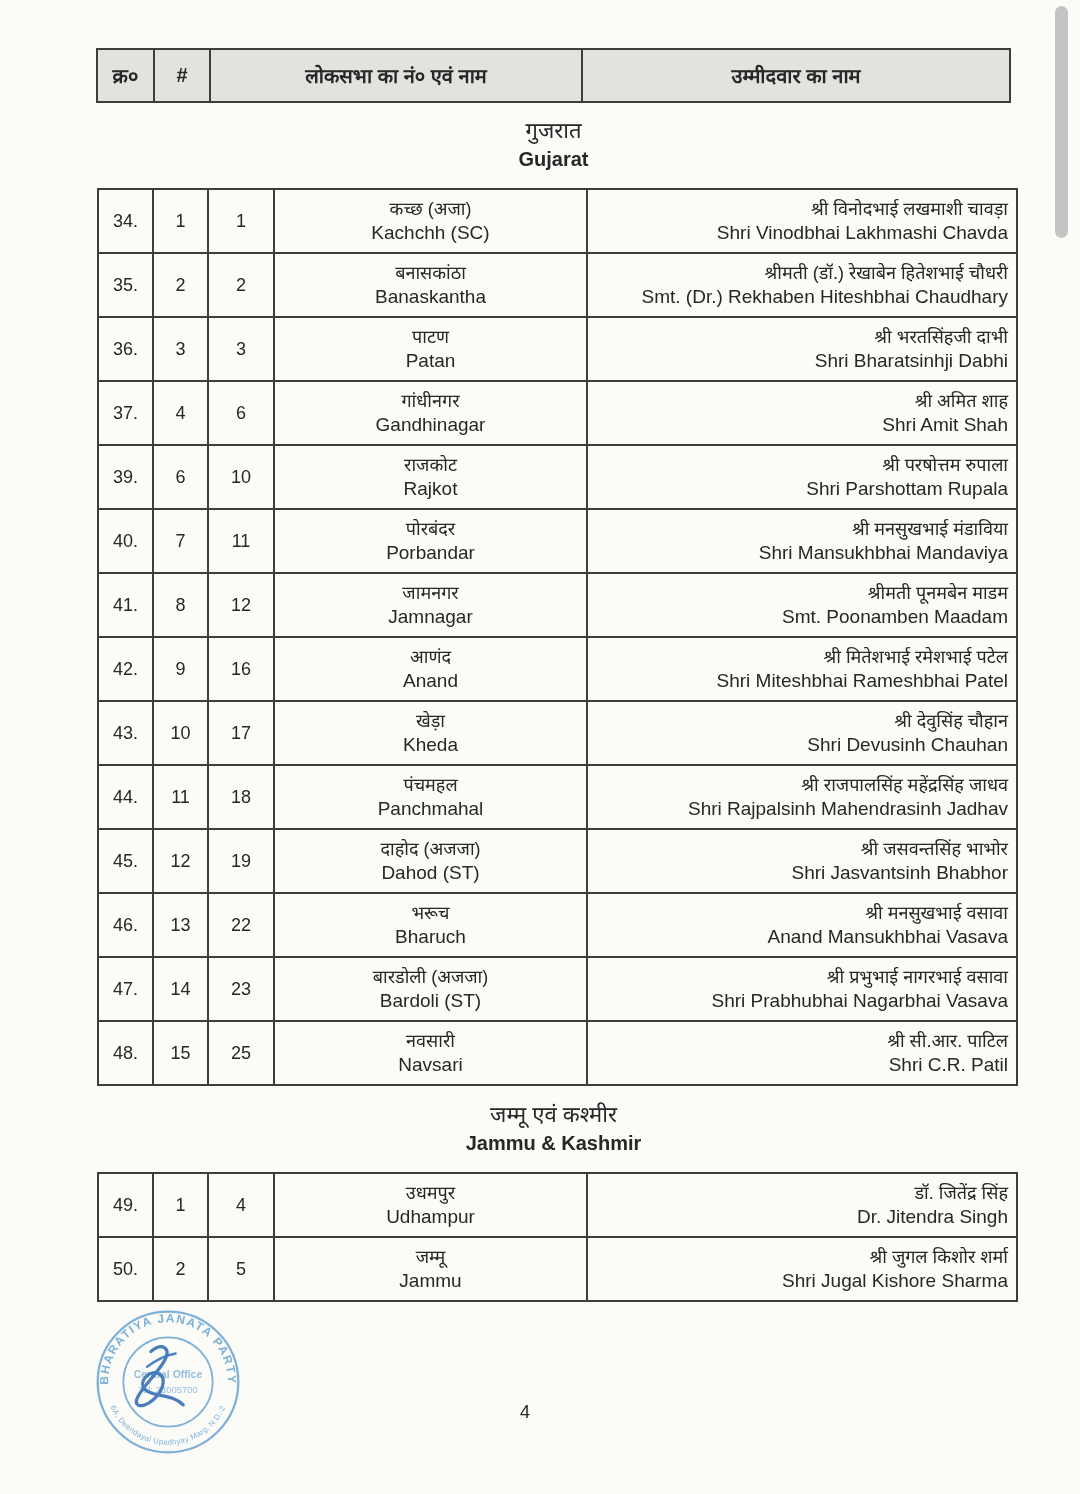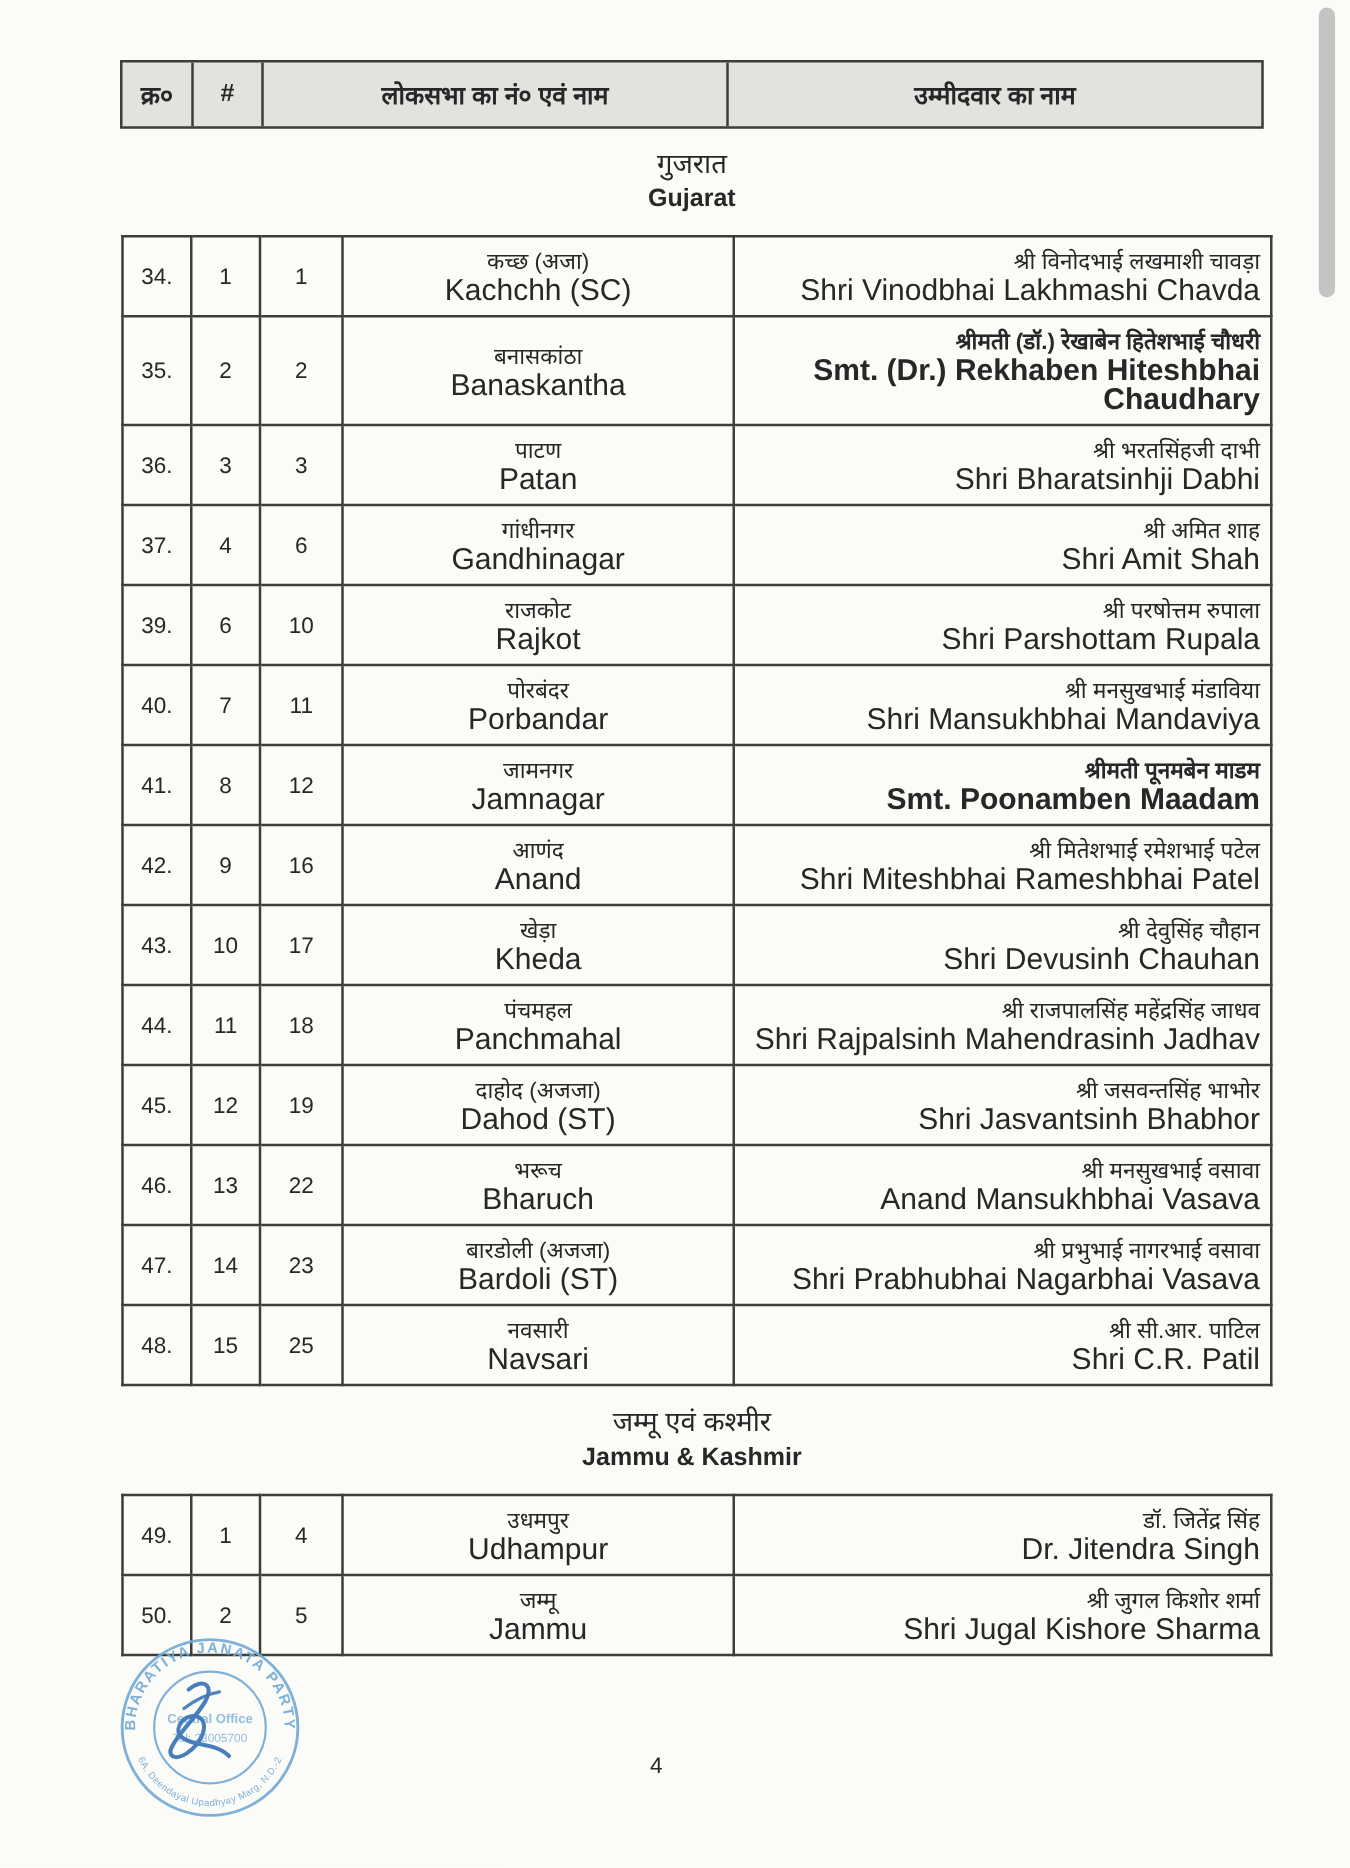--- a/index.html
+++ b/index.html
@@ -73,22 +73,22 @@
     font-size: 18px;
     line-height: 23px;
     background: transparent;
   }
   .c-sno  { width: 55px; text-align: center; font-size: 19px; }
   .c-n1   { width: 55px; text-align: center; font-size: 19px; }
   .c-n2   { width: 66px; text-align: center; font-size: 19px; }
   .c-const{ width: 313px; text-align: center; margin-top: 34px; }
   .c-cand { width: 430px; text-align: right; }
   .hi { font-size: 18px; line-height: 23px; }
-  .en { font-size: 24px; line-height: 23px; }
-  td.bold .hi, td.bold .en { font-weight: 700; margin-left: 31px; }
+  .en { font-size: 19px; line-height: 23px; }
+  td.bold .hi, td.bold .en { font-weight: 400; margin-left: 31px; }
 
   .page-number {
     position: absolute;
     left: 520px;
     top: 1402px;
     font-size: 18px;
   }
 
   
   .stamp {

